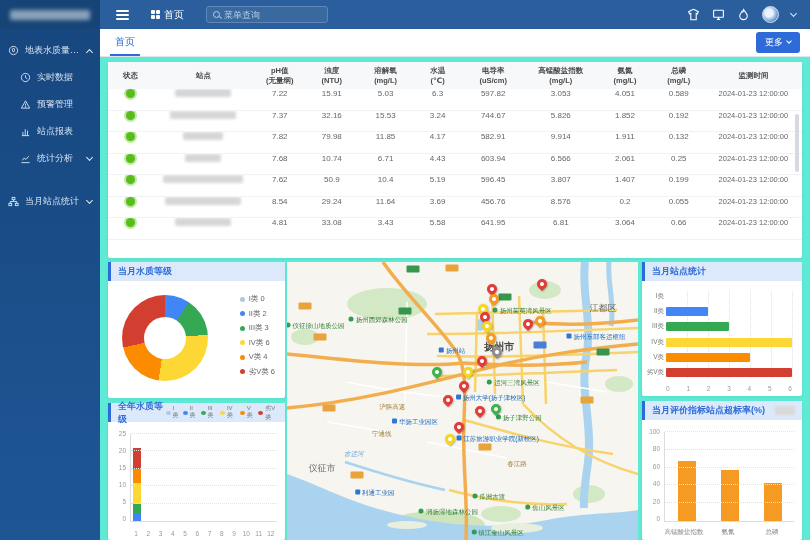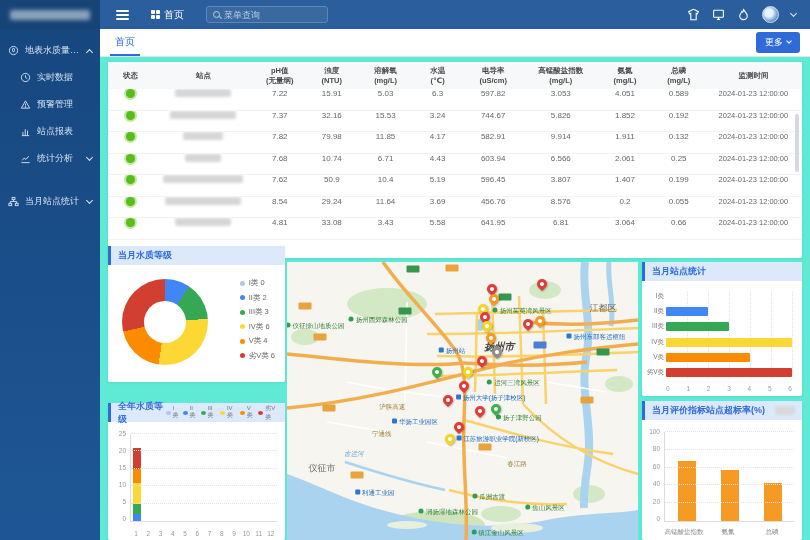--- a/index.html
+++ b/index.html
@@ -49,21 +49,21 @@
   .cell:nth-child(1){width:6.5%}.cell:nth-child(2){width:14.5%}.cell:nth-child(3){width:7.5%}
   .cell:nth-child(4){width:7.5%}.cell:nth-child(5){width:8%}.cell:nth-child(6){width:7%}
   .cell:nth-child(7){width:9%}.cell:nth-child(8){width:10.5%}.cell:nth-child(9){width:8%}
   .cell:nth-child(10){width:7.5%}.cell:nth-child(11){width:14%}
   .thead .cell{font-weight:bold;color:#4a4a4a;font-size:7.5px;line-height:1.3}
   .trow{display:flex;height:21.5px;align-items:flex-start;border-bottom:1px solid #f1f2f4}
   .dot{display:inline-block;width:9px;height:9px;border-radius:50%;background:#56bd1d;box-shadow:0 0 0 2px #c2e9a0}
   .blur-name{display:inline-block;height:8px;background:#d6d6d6;border-radius:2px;filter:blur(1.5px)}
   .vscroll{position:absolute;right:3px;top:52px;width:4px;height:58px;background:#d6dae0;border-radius:2px}
   
-  .left-col-a{left:8px;top:189px;width:177px;height:136px}
+  .left-col-a{left:8px;top:205px;width:177px;height:136px}
   .left-col-b{left:8px;top:346px;width:177px;bottom:0}
   .right-col-a{left:542px;right:8px;top:205px;height:134px}
   .right-col-b{left:542px;right:8px;top:344px;bottom:0}
   .donut-wrap{position:relative;height:calc(100% - 19px)}
   .donut{position:absolute;left:14px;top:14px;width:86px;height:86px;border-radius:50%}
   .donut::after{content:"";position:absolute;inset:22px;background:#fff;border-radius:50%}
   .dlegend{position:absolute;right:10px;top:13px;display:flex;flex-direction:column;gap:4.5px}
   .lg{display:flex;align-items:center;gap:4px;font-size:7.5px;color:#666;cursor:pointer}
   .lgdot{width:5px;height:5px;border-radius:50%;flex:0 0 5px}
   
@@ -525,21 +525,21 @@
             <div class="shield" style="left: 33.5%; top: 17.5%; background: rgb(55, 150, 78);"></div>
             <div class="shield" style="left: 9.5%; top: 27%; background: rgb(232, 163, 61);"></div>
             <div class="shield" style="left: 5%; top: 16%; background: rgb(232, 163, 61);"></div>
             <div class="shield" style="left: 62%; top: 12.5%; background: rgb(55, 150, 78);"></div>
             <div class="shield" style="left: 90%; top: 32.5%; background: rgb(55, 150, 78);"></div>
             <div class="shield" style="left: 85.5%; top: 49.5%; background: rgb(232, 163, 61);"></div>
             <div class="shield" style="left: 56.5%; top: 66.5%; background: rgb(232, 163, 61);"></div>
             <div class="shield" style="left: 20%; top: 76.5%; background: rgb(232, 163, 61);"></div>
             <div class="shield" style="left: 12%; top: 52.5%; background: rgb(232, 163, 61);"></div>
             <div class="shield" style="left: 72%; top: 30%; background: rgb(74, 127, 212);"></div>
-            <div class="mlabel city" style="left: 60.5%; top: 30.5%; font-style: italic;">扬州市</div>
+            <div class="mlabel city" style="left: 60.5%; top: 30.5%;">扬州市</div>
             <div class="mlabel town" style="left: 10%; top: 74%;">仪征市</div>
             <div class="mlabel town" style="left: 90%; top: 16.5%;">江都区</div>
             <div class="mlabel pg" style="left: 8%; top: 23%;">仪征捺山地质公园</div>
             <div class="mlabel pg" style="left: 26%; top: 21%;">扬州西郊森林公园</div>
             <div class="mlabel pg" style="left: 67%; top: 17.5%;">扬州茱萸湾风景区</div>
             <div class="mlabel pg" style="left: 64.5%; top: 43.5%;">运河三湾风景区</div>
             <div class="mlabel pg" style="left: 66%; top: 56%;">扬子津野公园</div>
             <div class="mlabel pg" style="left: 46%; top: 90%;">润扬湿地森林公园</div>
             <div class="mlabel pg" style="left: 73.5%; top: 88.5%;">焦山风景区</div>
             <div class="mlabel pg" style="left: 57.5%; top: 84.5%;">瓜洲古渡</div>

